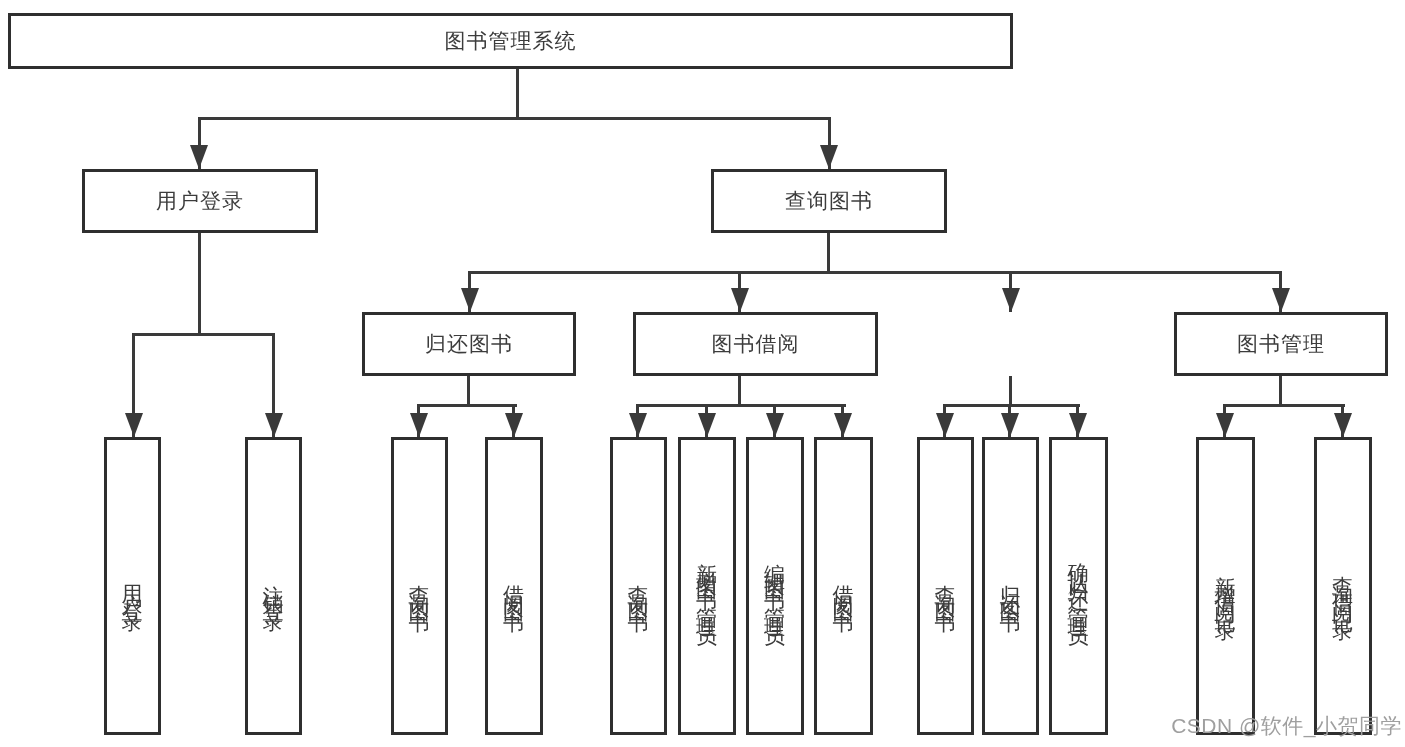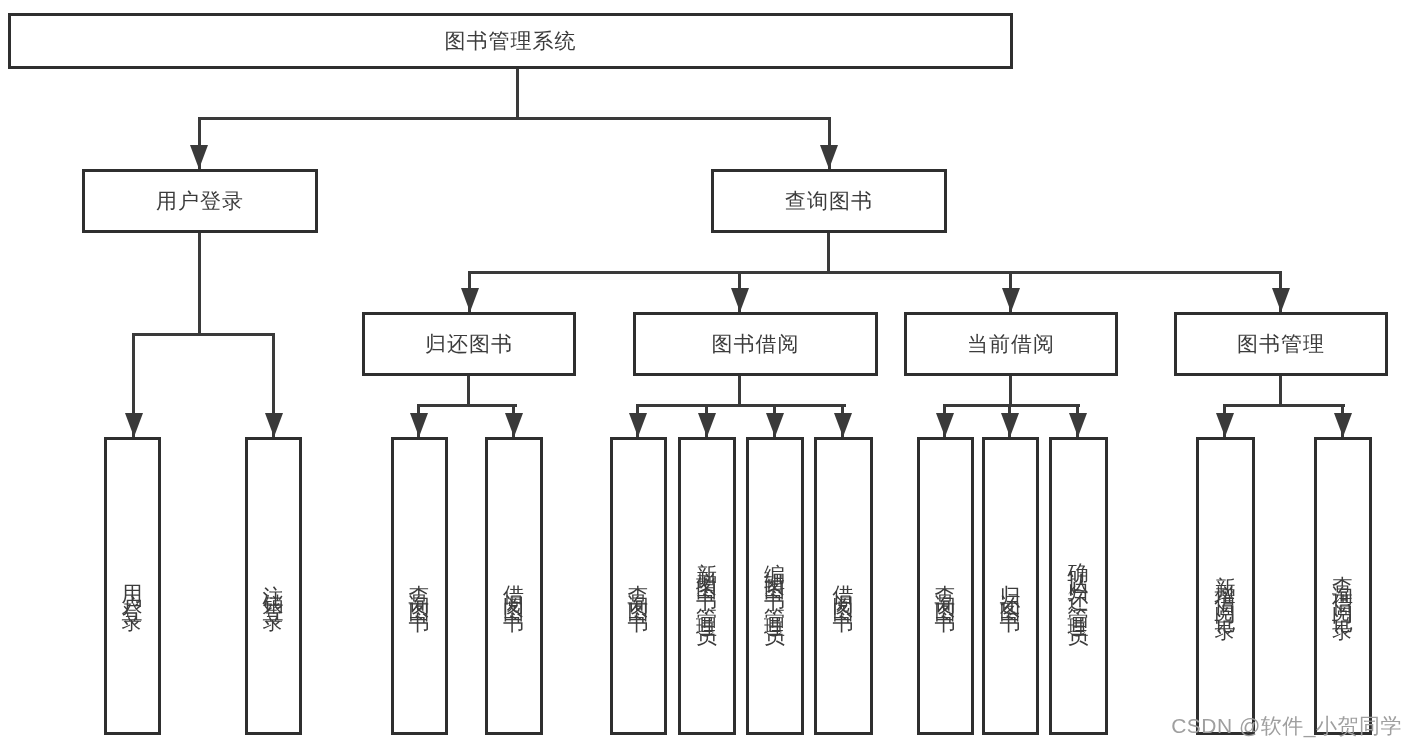--- a/index.html
+++ b/index.html
@@ -71,23 +71,20 @@
   <div class="vl" style="left:1009px;top:271px;height:41px"></div>
   <div class="ar" style="left:1002px;top:288px"></div>
   <div class="vl" style="left:1279px;top:271px;height:41px"></div>
   <div class="ar" style="left:1272px;top:288px"></div>
 
   <div class="box" style="left:362px;top:312px;width:214px;height:64px">
     <span>归还图书</span>
   </div>
   <div class="box" style="left:633px;top:312px;width:245px;height:64px">
     <span>图书借阅</span>
-  </div>
-  <div class="box" style="left:904px;top:312px;width:214px;height:64px">
-    <span>当前借阅</span>
   </div>
   <div class="box" style="left:1174px;top:312px;width:214px;height:64px">
     <span>图书管理</span>
   </div>
 
   <div class="vl" style="left:467px;top:376px;height:30px"></div>
   <div class="hl" style="left:417px;top:404px;width:100px"></div>
   <div class="vl" style="left:417px;top:404px;height:33px"></div>
   <div class="ar" style="left:410px;top:413px"></div>
   <div class="vl" style="left:512px;top:404px;height:33px"></div>

